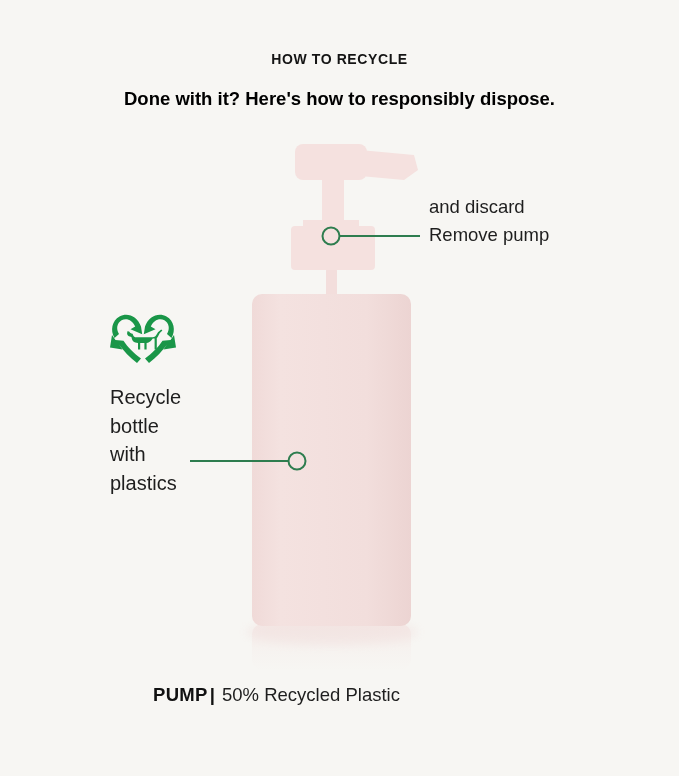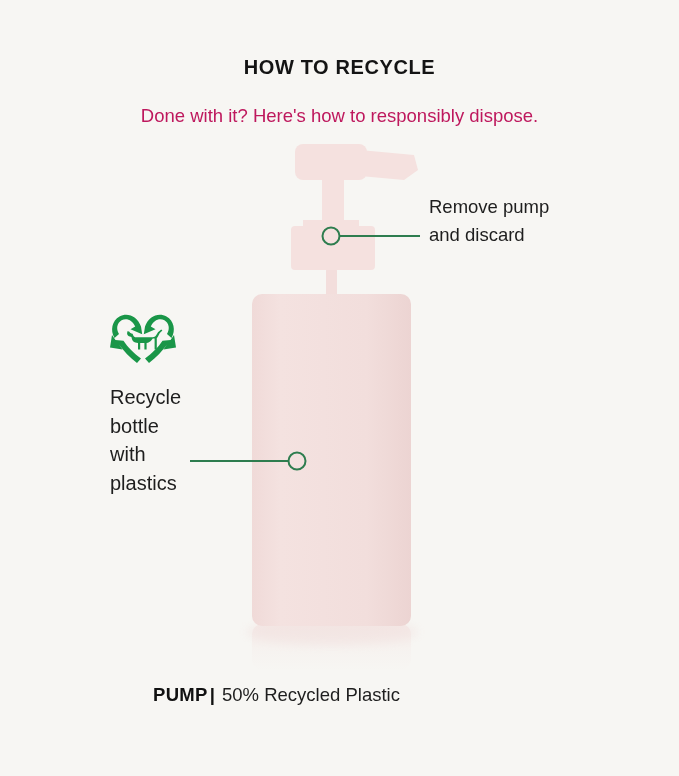--- a/index.html
+++ b/index.html
@@ -23,33 +23,33 @@
 
   
   .header {
     position: absolute;
     top: 46px;
     left: 0;
     width: 679px;
     text-align: center;
   }
   .title {
-    font-size: 20px;
+    font-size: 14px;
     font-weight: 700;
     letter-spacing: 0.6px;
     line-height: 26px;
     color: #141414;
-    margin: 8px;
+    margin: 0;
   }
   .subtitle {
     font-size: 18.5px;
-    font-weight: 400;
+    font-weight: 700;
     line-height: 26px;
-    color: #be185d;
-    margin: 23px 0 0 0;
+    color: #000000;
+    margin: 14px 0 0 0;
   }
 
   
   .product {
     position: absolute;
     left: 0;
     top: 0;
     width: 679px;
     height: 776px;
     pointer-events: none;
@@ -174,22 +174,22 @@
 
       <path d="M7.5 31 L4 26 L2 38.5 L14.5 40.5 L11 35.5 C15.5 42 22 48.5 29 54 L33 49.5 C26 44.5 19.5 38 15.5 31.8 Z"></path>
 
       <path d="M62.5 31 L66 26 L68 38.5 L55.5 40.5 L59 35.5 C54.5 42 48 48.5 41 54 L37 49.5 C44 44.5 50.5 38 54.5 31.8 Z"></path>
 
       <path d="M23.5 24.5 C22.4 24.2 21.6 23.6 21.1 22.6 L19.4 22.2 L19.1 24.4 C19.1 25.6 19.8 26.6 21 27.2 L23.4 28.1 L24 30.2 C24.4 31.8 25.6 33 27.3 33.4 L30 33.9 L30 40.5 L32.2 40.5 L32.2 34.1 L36.4 34.1 L36.4 40.5 L38.6 40.5 L38.6 34.0 C40.6 33.6 42.2 32.6 43.4 31.2 L44.8 29.4 L46.6 29.4 L46.6 40.5 L48.8 40.5 L48.8 29.1 C49.4 28.6 49.8 28.0 50.1 27.3 L51.8 24.0 L54.4 21.4 L53.2 20.4 L50.0 23.2 L48.0 26.6 C47.2 27.6 46.1 28.2 44.8 28.3 L27.9 28.3 C26.7 28.2 25.8 27.6 25.3 26.5 L24.6 24.8 Z"></path>
     </g>
   </svg>
 
   <div class="callout-right">
+    <div>and discard</div>
     <div>Remove pump</div>
-    <div>and discard</div>
   </div>
 
   <div class="callout-left">
     <span class="cl-line">Recycle</span>
     <span class="cl-line">bottle</span>
     <span class="cl-line">with</span>
     <span class="cl-line">plastics</span>
   </div>
 
   <div class="specs">

